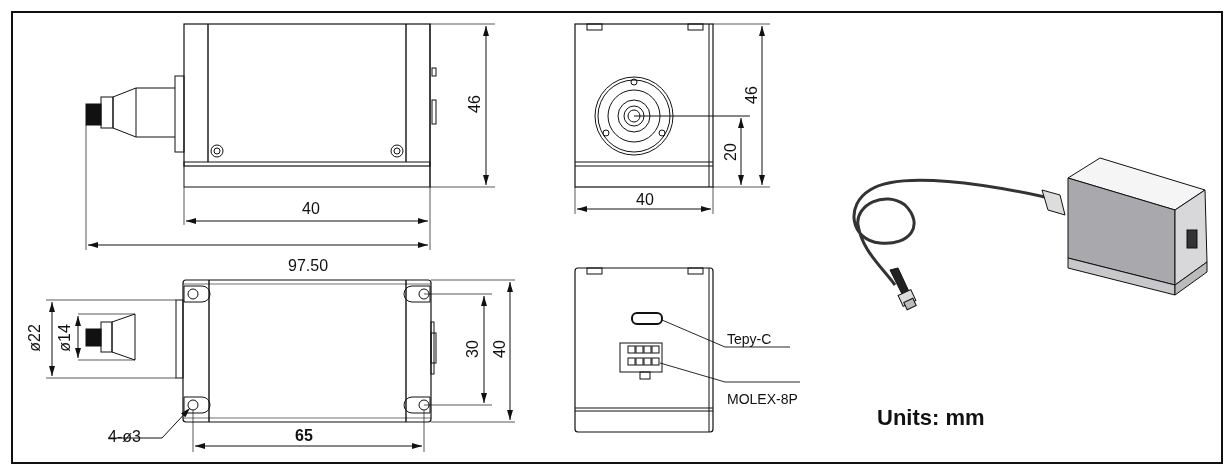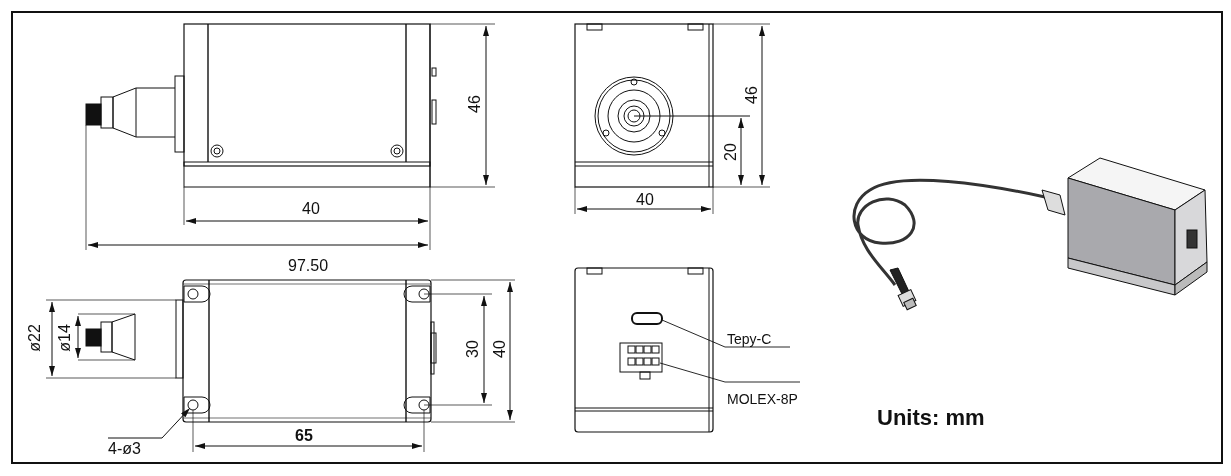--- a/index.html
+++ b/index.html
@@ -166,21 +166,21 @@
 <div class="lbl dim" style="left:302px; top:200px;">40</div>
 <div class="lbl dim" style="left:288px; top:225px;margin-top:32px;">97.50</div>
 <div class="lbl dim rot" style="left:466px; top:95px;">46</div>
 
 <div class="lbl dim" style="left:636px; top:191px;">40</div>
 <div class="lbl dim rot" style="left:743px; top:86px;">46</div>
 <div class="lbl dim rot" style="left:722px; top:143px;">20</div>
 
 <div class="lbl dim rot" style="left:21px; top:329px;">ø22</div>
 <div class="lbl dim rot" style="left:51px; top:329px;">ø14</div>
-<div class="lbl dim" style="left:108px; top:440px;">4-ø3</div>
+<div class="lbl dim" style="left:108px; top:428px;">4-ø3</div>
 <div class="lbl dim" style="left:295px; top:427px;font-weight:bold;">65</div>
 <div class="lbl dim rot" style="left:464px; top:340px;">30</div>
 <div class="lbl dim rot" style="left:491px; top:340px;">40</div>
 
 <div class="lbl note" style="left:727px; top:331px;">Tepy-C</div>
 <div class="lbl note" style="left:727px; top:367px;margin-top:24px;">MOLEX-8P</div>
 
 <div class="lbl units" style="left:877px; top:405px;">Units: mm</div>
 
 </body></html>

